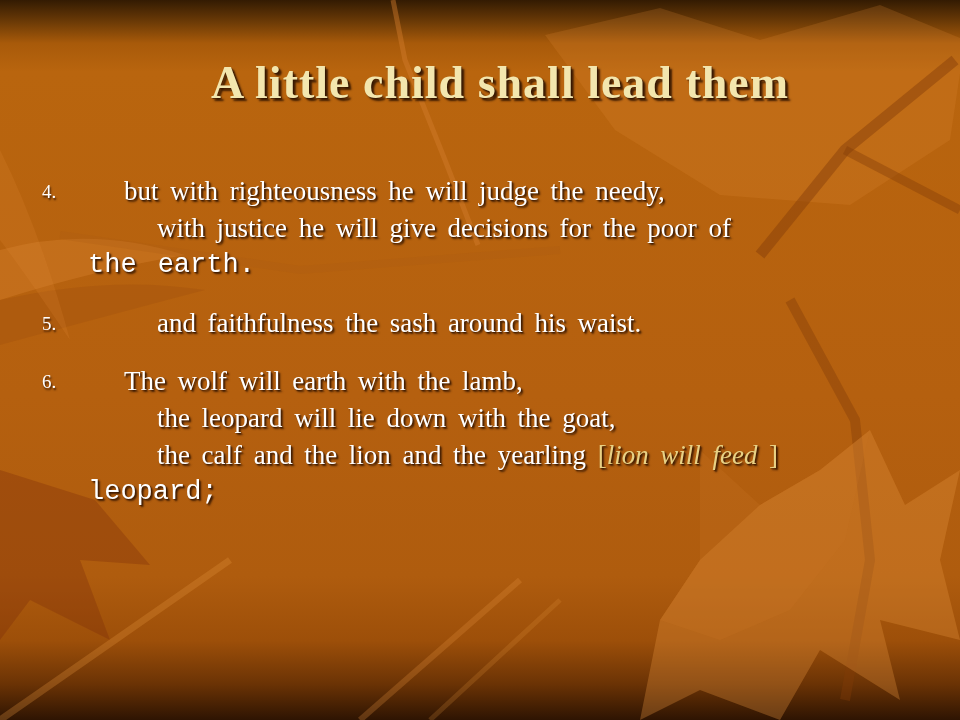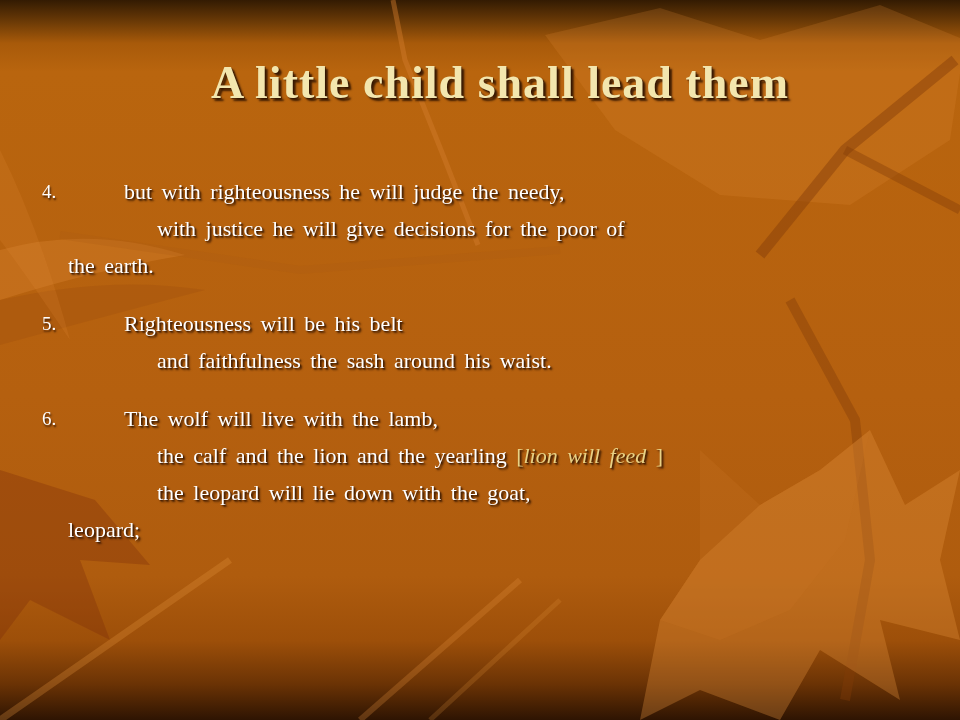--- a/index.html
+++ b/index.html
@@ -23,27 +23,27 @@
     margin-left:20px;
   }
   .verses{position:absolute;top:173px;left:0;right:20px;}
   .item{position:relative;margin-bottom:21px;}
   .num{
     position:absolute;left:42px;top:8px;
     font-size:19px;color:#ffffff;
     text-shadow:1px 2px 2px rgba(45,18,0,0.9);
   }
   .line{
-    font-size:22px;line-height:37px;color:#ffffff;
+    font-size:27px;line-height:37px;color:#ffffff;
     word-spacing:0.18em;
     text-shadow:2px 2px 2px rgba(45,18,0,0.85), 1px 1px 1px rgba(60,25,0,0.6);
   }
   .line.first{margin-left:124px;}
   .line.deep{margin-left:157px;}
-  .line.hang{margin-left:68px;}
+  .line.hang{margin-left:88px;font-family:Liberation Mono, monospace;}
   .seg-insert{color:#e8d185;font-style:italic;}
   .seg-bracket{color:#e8d185;font-style:normal;}
 </style>
 </head>
 <body>
 
 <div class="slide">
 
   <svg class="leafbg" viewBox="0 0 960 720" xmlns="http://www.w3.org/2000/svg" aria-hidden="true">
 
@@ -76,25 +76,24 @@
     <div class="title">A little child shall lead them</div>
     <div class="verses">
         <div class="item">
           <span class="num">4.</span>
           <div class="line first"><span class="seg-normal">but with righteousness he will judge the needy,</span></div>
           <div class="line deep"><span class="seg-normal">with justice he will give decisions for the poor of</span></div>
           <div class="line hang"><span class="seg-normal">the earth.</span></div>
         </div>
         <div class="item">
           <span class="num">5.</span>
-          <div class="line first"><span class="seg-normal">Righteousness will be his belt</span></div>
           <div class="line deep"><span class="seg-normal">and faithfulness the sash around his waist.</span></div>
         </div>
         <div class="item">
           <span class="num">6.</span>
-          <div class="line first"><span class="seg-normal">The wolf will live with the lamb,</span></div>
+          <div class="line first"><span class="seg-normal">The wolf will earth with the lamb,</span></div>
+          <div class="line deep"><span class="seg-normal">the leopard will lie down with the goat,</span></div>
           <div class="line deep"><span class="seg-normal">the calf and the lion and the yearling </span><span class="seg-bracket">[</span><span class="seg-insert">lion will feed </span><span class="seg-bracket">]</span></div>
-          <div class="line deep"><span class="seg-normal">the leopard will lie down with the goat,</span></div>
           <div class="line hang"><span class="seg-normal">leopard;</span></div>
         </div>
       </div>
   </div>
 </div>
 
 </body></html>

